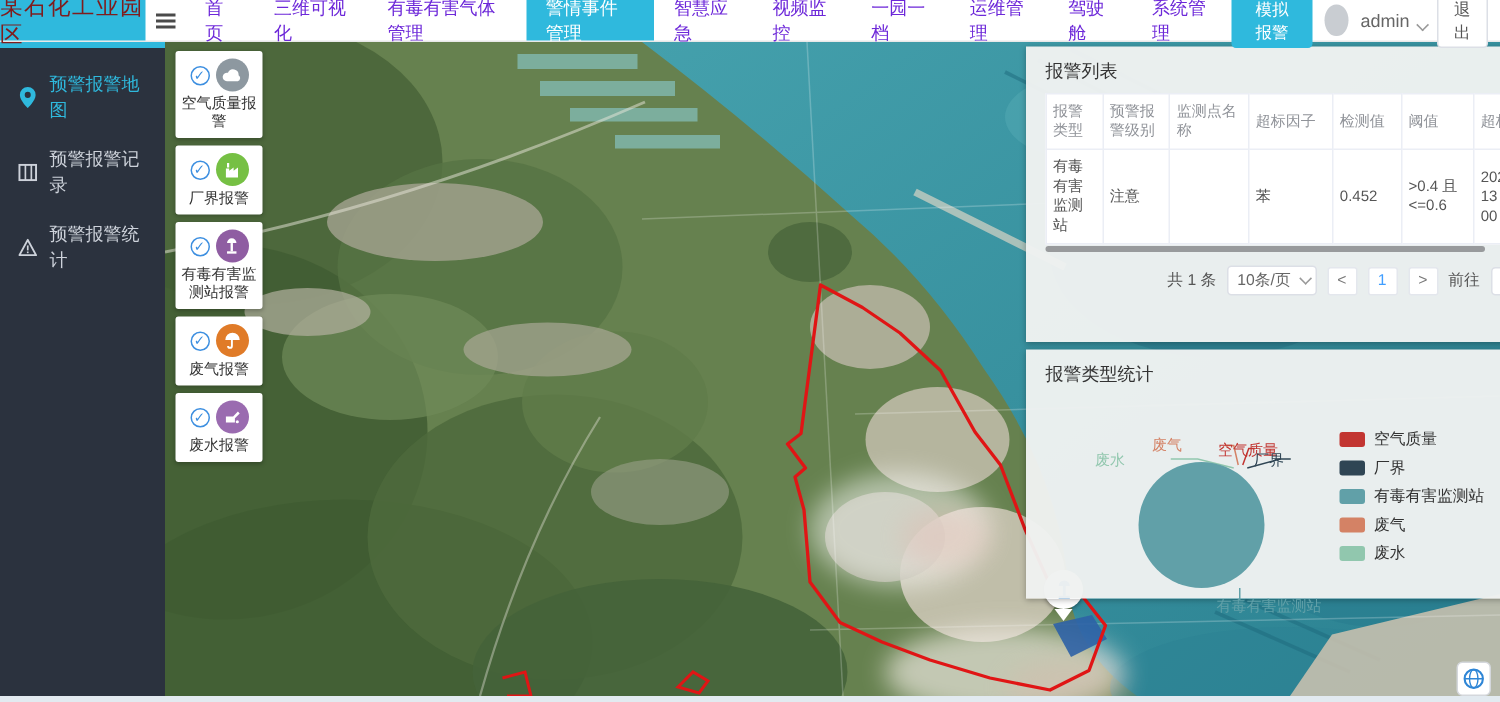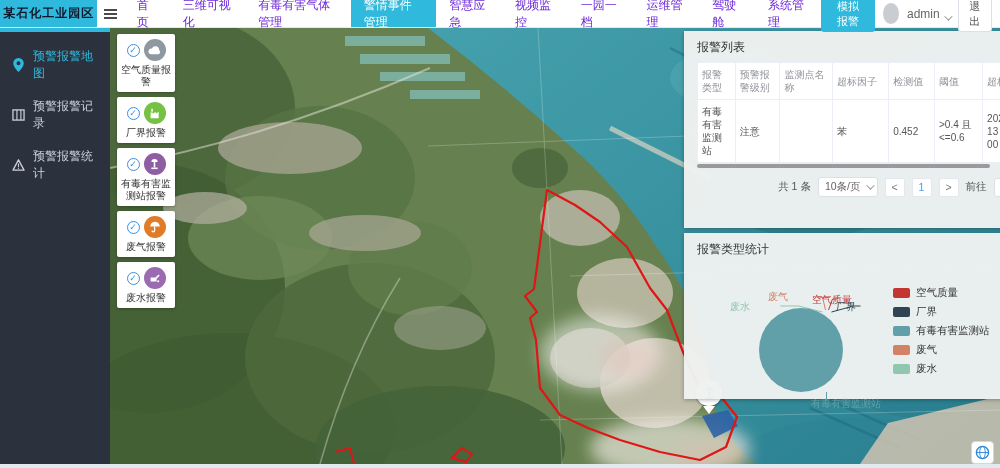--- a/index.html
+++ b/index.html
@@ -2,21 +2,21 @@
 <html><head>
 <meta charset="utf-8">
 <style>
   * { margin:0; padding:0; box-sizing:border-box; }
   html,body { width:1000px; height:468px; overflow:hidden;
     font-family:"Liberation Sans","DejaVu Sans",sans-serif; background:#fff; }
 
   
   .header { height:28px; display:flex; align-items:stretch; background:#fff;
     border-bottom:1px solid #e8e8e8; position:relative; z-index:30; }
-  .logo { width:110px; background:#2fb9dd; color:#0f172a; font-size:12px; font-weight:bold;
+  .logo { width:110px; background:#2fb9dd; color:#7f1d1d; font-size:15px; font-weight:normal;
     display:flex; align-items:center; justify-content:center; letter-spacing:1px; }
   .hamburger { width:30px; display:flex; flex-direction:column; justify-content:center;
     align-items:center; gap:2px; cursor:pointer; }
   .hamburger i { width:13px; height:2px; background:#4a4a4a; display:block; }
   .nav { display:flex; align-items:stretch; }
   .nav-item { padding:0 13px; font-size:12px; color:#6d28d9; display:flex; align-items:center; cursor:pointer; }
   .nav-item.active { background:#2fb9dd; color:#fff; }
   .header-right { margin-left:auto; display:flex; align-items:center; gap:8px; padding-right:8px; }
   .sim-btn { background:#2fb9dd; color:#fff; border:none; font-size:11px; padding:3px 11px;
     border-radius:3px; cursor:pointer; }

